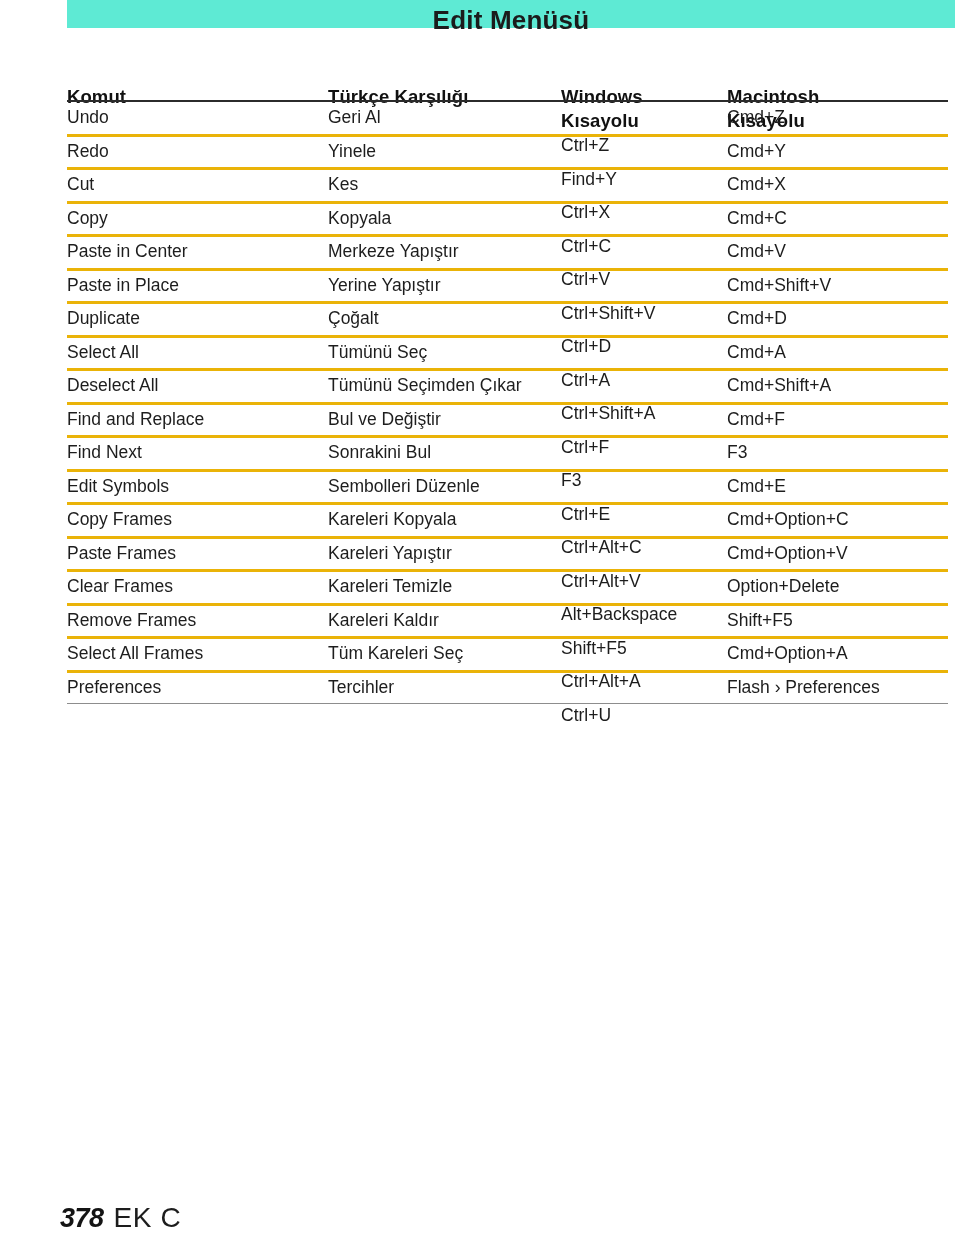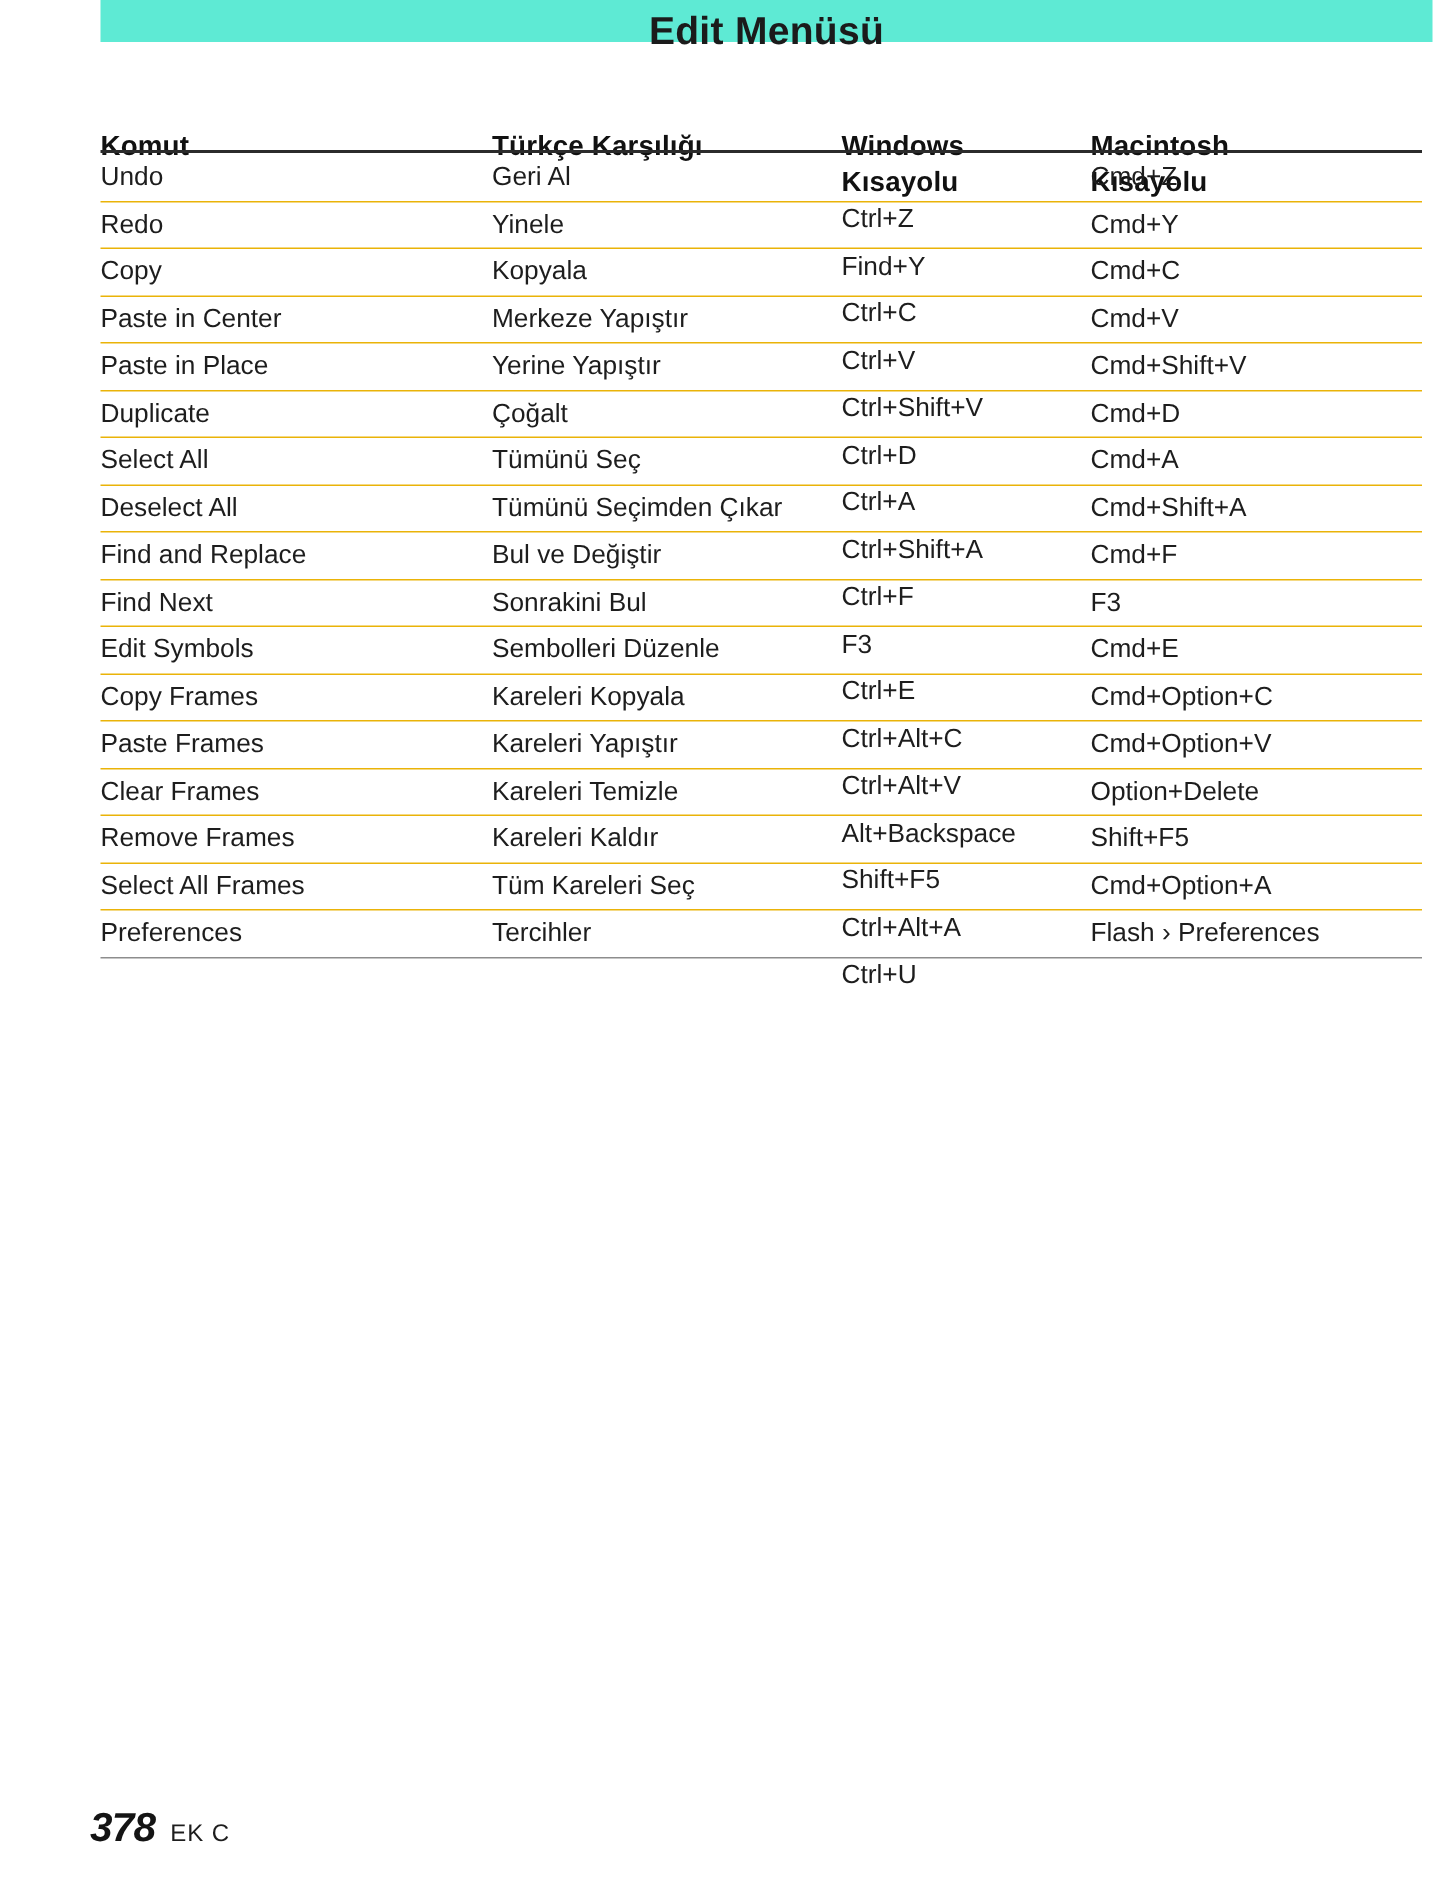--- a/index.html
+++ b/index.html
@@ -88,21 +88,21 @@
   .tbody {
     position: absolute;
     left: 0;
     top: 58px;
     width: 881px;
   }
 
   .row {
     position: relative;
     height: 30.5px;
-    border-bottom: 1px solid #eab308;
+    border-bottom: 3px solid #eab308;
   }
   .row:last-child {
     border-bottom: 1.6px solid #8d8d8d;
   }
 
   .cell {
     position: absolute;
     top: 0;
     height: 30.5px;
     line-height: 29px;
@@ -126,21 +126,21 @@
     gap: 10px;
   }
   .folio {
     font-size: 27px;
     font-weight: 900;
     letter-spacing: -0.5px;
     color: #141414;
     font-style: italic;
   }
   .folio-label {
-    font-size: 16px;
+    font-size: 28px;
     font-weight: 400;
     letter-spacing: 0.6px;
     color: #1d1d1d;
   }
 </style>
 </head>
 <body>
 
 <div class="page">
 
@@ -167,20 +167,26 @@
           <div class="cell c3">Ctrl+Z</div>
           <div class="cell c4">Cmd+Z</div>
         </div>
         <div class="row">
           <div class="cell c1">Redo</div>
           <div class="cell c2">Yinele</div>
           <div class="cell c3">Find+Y</div>
           <div class="cell c4">Cmd+Y</div>
         </div>
         <div class="row">
+          <div class="cell c1">Cut</div>
+          <div class="cell c2">Kes</div>
+          <div class="cell c3">Ctrl+X</div>
+          <div class="cell c4">Cmd+X</div>
+        </div>
+        <div class="row">
           <div class="cell c1">Copy</div>
           <div class="cell c2">Kopyala</div>
           <div class="cell c3">Ctrl+C</div>
           <div class="cell c4">Cmd+C</div>
         </div>
         <div class="row">
           <div class="cell c1">Paste in Center</div>
           <div class="cell c2">Merkeze Yapıştır</div>
           <div class="cell c3">Ctrl+V</div>
           <div class="cell c4">Cmd+V</div>

